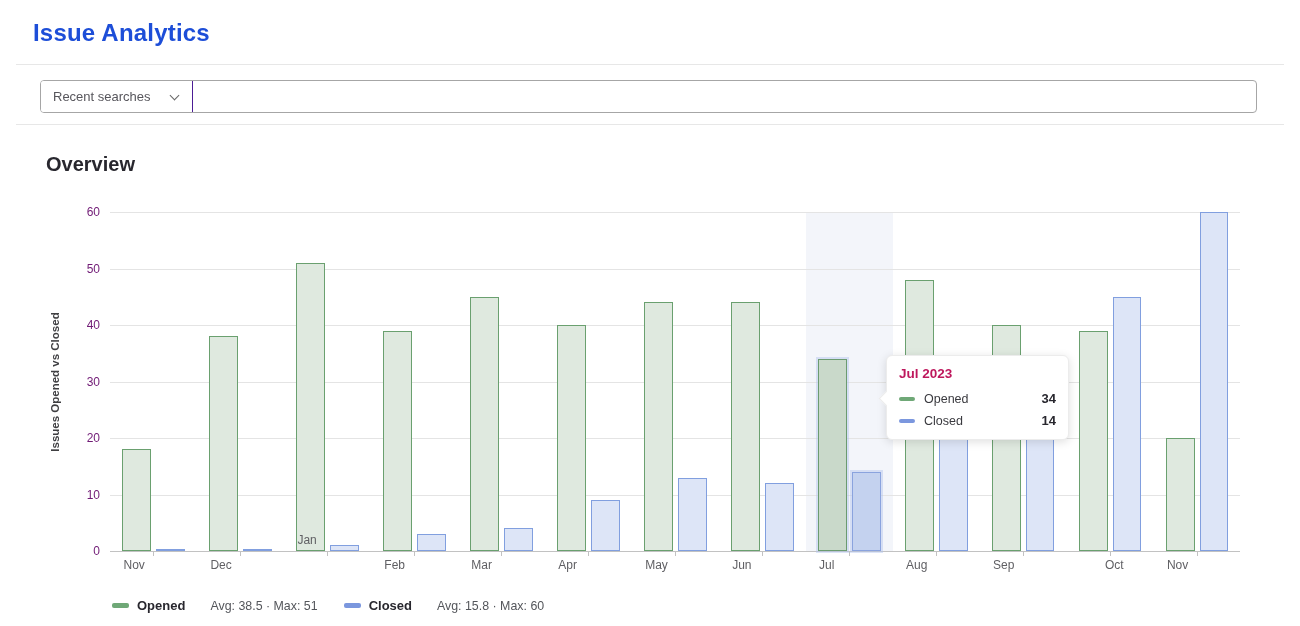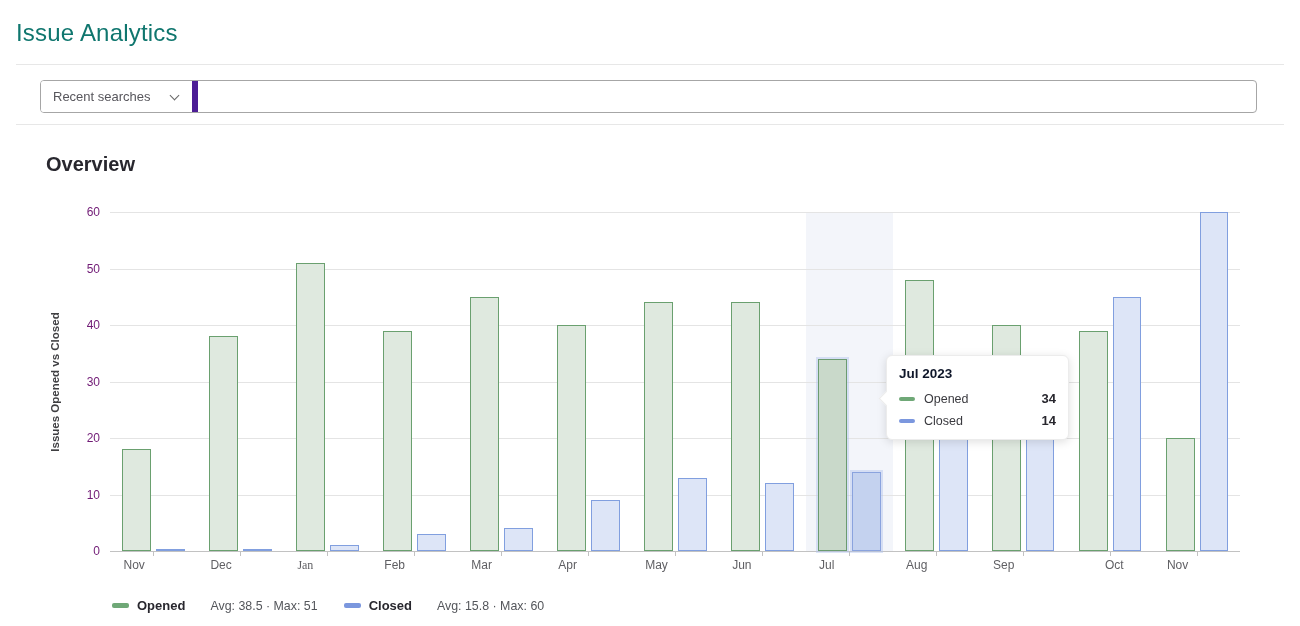--- a/index.html
+++ b/index.html
@@ -5,36 +5,36 @@
   * { box-sizing: border-box; margin: 0; padding: 0; }
   html,body { width:1300px; height:626px; }
   body {
     position: relative;
     font-family: "Liberation Sans", sans-serif;
     background: #ffffff;
     color: #28272e;
     overflow: hidden;
   }
   .page-title {
-    position: absolute; left: 16px; top: 19px;
-    font-size: 24px; font-weight: 400; letter-spacing: .2px; color: #0f766e;
+    position: absolute; left: 33px; top: 19px;
+    font-size: 24px; font-weight: 700; letter-spacing: .2px; color: #1d4ed8;
   }
   .filter-section-top, .filter-section-bottom {
     position: absolute; left: 16px; right: 16px; height: 1px; background: #e7e7e7;
   }
   .filter-section-top { top: 64px; }
   .filter-section-bottom { top: 124px; }
   .filter-group {
     position: absolute; left: 40px; top: 80px; width: 1217px; height: 33px;
     display: flex; align-items: stretch;
     border: 1px solid #a6a6a6; border-radius: 4px; background: #fff; overflow: hidden;
   }
   .dropdown-btn {
     display: flex; align-items: center; gap: 20px;
-    padding: 0 12px; background: #fff; border: none; border-right: 6px solid #4c1d95;
+    padding: 0 12px; background: #fff; border: none; border-right: 1px solid #4c1d95;
     font-family: inherit; font-size: 13px; color: #57565c; cursor: pointer; white-space: nowrap;
   }
   .chevron { width: 9px; height: 9px; display: inline-block; position: relative; top: -2px; }
   .chevron::before {
     content: ""; position: absolute; left: 0; top: 2px;
     width: 6px; height: 6px; border-right: 1.6px solid #666; border-bottom: 1.6px solid #666;
     transform: rotate(45deg);
   }
   .filter-input {
     flex: 1; border: none; outline: none; padding: 0 13px;
@@ -79,21 +79,21 @@
   .tooltip {
     position: absolute; left: 886px; top: 355px; width: 183px;
     background: #fff; border: 1px solid #ececec; border-radius: 6px;
     box-shadow: 0 2px 10px rgba(0,0,0,.13); padding: 10px 12px 11px 12px; z-index: 30;
   }
   .tooltip-arrow {
     position: absolute; left: -6px; top: 37px; width: 11px; height: 11px;
     background: #fff; border-left: 1px solid #ececec; border-bottom: 1px solid #ececec;
     transform: rotate(45deg);
   }
-  .tooltip-title { font-size: 13.5px; font-weight: 700; color: #0f172a; margin-bottom: 10px; }
+  .tooltip-title { font-size: 13.5px; font-weight: 700; color: #be185d; margin-bottom: 10px; }
   .tooltip-row { display: flex; align-items: center; gap: 9px; margin-top: 7px; }
   .tooltip-swatch { width: 16px; height: 4px; border-radius: 2px; flex: 0 0 auto; }
   .tooltip-label { font-size: 12.5px; color: #3a3a3f; }
   .tooltip-value { margin-left: auto; font-size: 13px; font-weight: 700; color: #28272e; }
 </style>
 </head>
 <body>
 
 <h1 class="page-title">Issue Analytics</h1>
 
@@ -129,21 +129,21 @@
     <div class="bar-zero" style="left: 156.475px; top: 548.5px; width: 28.5px; background: rgb(129, 159, 223);"></div>
     <div class="xtick" style="left: 153.475px; top: 552px;"></div>
     <div class="month-label" style="left: 123.475px; top: 558px;">Nov</div>
     <div class="bar" style="left: 209.425px; top: 336.3px; width: 29px; height: 214.7px; background: rgb(223, 233, 223); border-color: rgb(106, 160, 111);"></div>
     <div class="bar-zero" style="left: 243.425px; top: 548.5px; width: 28.5px; background: rgb(129, 159, 223);"></div>
     <div class="xtick" style="left: 240.425px; top: 552px;"></div>
     <div class="month-label" style="left: 210.425px; top: 558px;">Dec</div>
     <div class="bar" style="left: 296.375px; top: 262.85px; width: 29px; height: 288.15px; background: rgb(223, 233, 223); border-color: rgb(106, 160, 111);"></div>
     <div class="bar" style="left: 330.375px; top: 545.35px; width: 28.5px; height: 5.65px; background: rgb(221, 229, 247); border-color: rgb(129, 159, 223);"></div>
     <div class="xtick" style="left: 327.375px; top: 552px;"></div>
-    <div class="month-label" style="left: 297.375px; top: 558px; font-family: Liberation Serif, serif;">Jan</div>
+    <div class="month-label" style="left: 297.375px; top: 533px;">Jan</div>
     <div class="bar" style="left: 383.325px; top: 330.65px; width: 29px; height: 220.35px; background: rgb(223, 233, 223); border-color: rgb(106, 160, 111);"></div>
     <div class="bar" style="left: 417.325px; top: 534.05px; width: 28.5px; height: 16.95px; background: rgb(221, 229, 247); border-color: rgb(129, 159, 223);"></div>
     <div class="xtick" style="left: 414.325px; top: 552px;"></div>
     <div class="month-label" style="left: 384.325px; top: 558px;">Feb</div>
     <div class="bar" style="left: 470.275px; top: 296.75px; width: 29px; height: 254.25px; background: rgb(223, 233, 223); border-color: rgb(106, 160, 111);"></div>
     <div class="bar" style="left: 504.275px; top: 528.4px; width: 28.5px; height: 22.6px; background: rgb(221, 229, 247); border-color: rgb(129, 159, 223);"></div>
     <div class="xtick" style="left: 501.275px; top: 552px;"></div>
     <div class="month-label" style="left: 471.275px; top: 558px;">Mar</div>
     <div class="bar" style="left: 557.225px; top: 325px; width: 29px; height: 226px; background: rgb(223, 233, 223); border-color: rgb(106, 160, 111);"></div>
     <div class="bar" style="left: 591.225px; top: 500.15px; width: 28.5px; height: 50.85px; background: rgb(221, 229, 247); border-color: rgb(129, 159, 223);"></div>

